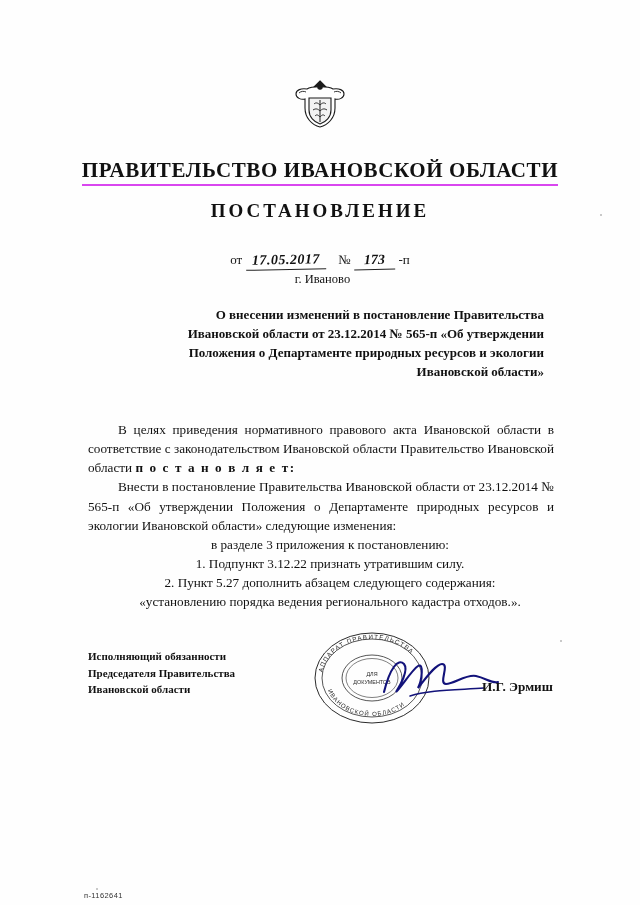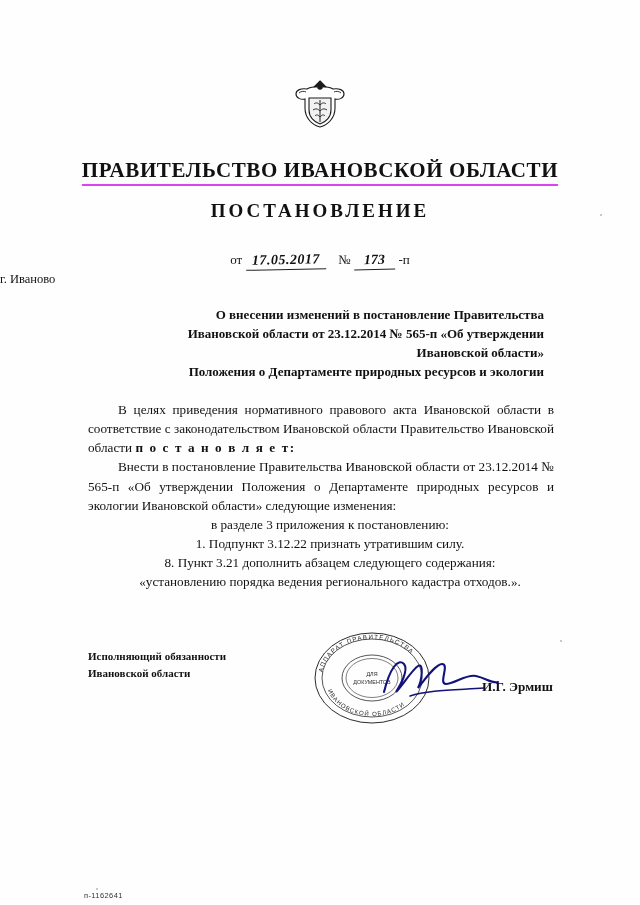--- a/index.html
+++ b/index.html
@@ -90,42 +90,42 @@
     border-bottom: 1px solid #222;
     padding: 0 10px 1px 10px;
     font-style: italic;
     font-weight: bold;
     font-size: 14px;
     transform: rotate(-1.5deg);
   }
   .city {
     position: absolute;
     top: 272px;
-    left: 0;
+    left: 12px;
     width: 621px;
-    text-align: left;
+    text-align: center;
     font-size: 12.5px;
   }
 
   
   .subject {
     position: absolute;
     top: 306px;
     left: 96px;
     width: 448px;
     text-align: right;
     font-size: 13px;
     font-weight: bold;
     line-height: 1.45;
   }
 
   
   .body {
     position: absolute;
-    top: 400px;
+    top: 420px;
     left: 88px;
     width: 466px;
     font-size: 13.2px;
     line-height: 1.45;
     text-align: justify;
   }
   .body p {
     margin: 0 0 0 0;
     text-indent: 30px;
     text-align: justify;
@@ -223,35 +223,36 @@
     &nbsp;&nbsp;
     <span class="lbl">№</span>
     <span class="num-hand">173</span>
     <span class="lbl">-п</span>
   </div>
   <div class="city">г. Иваново</div>
 
   <div class="subject">
     <div>О внесении изменений в постановление Правительства</div>
     <div>Ивановской области от 23.12.2014 № 565-п «Об утверждении</div>
+    <div>Положения о Департаменте природных ресурсов и экологии</div>
     <div>Ивановской области»</div>
-    <div>Положения о Департаменте природных ресурсов и экологии</div>
   </div>
 
   <div class="body">
     <p><span>В целях приведения нормативного правового акта Ивановской области в соответствие с законодательством Ивановской области Правительство Ивановской области </span><span class="spaced-bold">п о с т а н о в л я е т:</span></p>
     <p>Внести в постановление Правительства Ивановской области от 23.12.2014 № 565-п «Об утверждении Положения о Департаменте природных ресурсов и экологии Ивановской области» следующие изменения:</p>
     <p class="leftind">в разделе 3 приложения к постановлению:</p>
     <p class="leftind">1. Подпункт 3.12.22 признать утратившим силу.</p>
-    <p class="leftind">8. Пункт 3.21 дополнить абзацем следующего содержания:</p>
+    <p class="leftind">2. Пункт 5.27 дополнить абзацем следующего содержания:</p>
     <p class="leftind">«установлению порядка ведения регионального кадастра отходов.».</p>
   </div>
 
   <div class="sign-left">
     <div>Исполняющий обязанности</div>
+    <div>Председателя Правительства</div>
     <div>Ивановской области</div>
   </div>
 
   <div class="stamp">
     <svg width="124" height="100" viewBox="0 0 124 100" xmlns="http://www.w3.org/2000/svg">
       <g stroke="#2b2b2b" fill="none" stroke-width="1">
         <ellipse cx="62" cy="50" rx="57" ry="45"></ellipse>
         <ellipse cx="62" cy="50" rx="50" ry="39" stroke-width="0.8"></ellipse>
         <ellipse cx="62" cy="50" rx="30" ry="23" stroke-width="0.8"></ellipse>
         <ellipse cx="62" cy="50" rx="26" ry="19.5" stroke-width="0.6"></ellipse>

